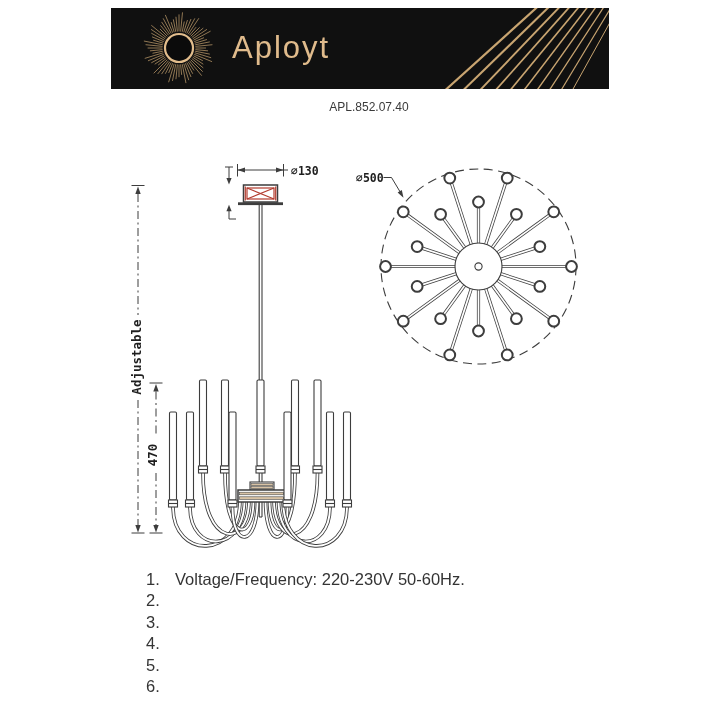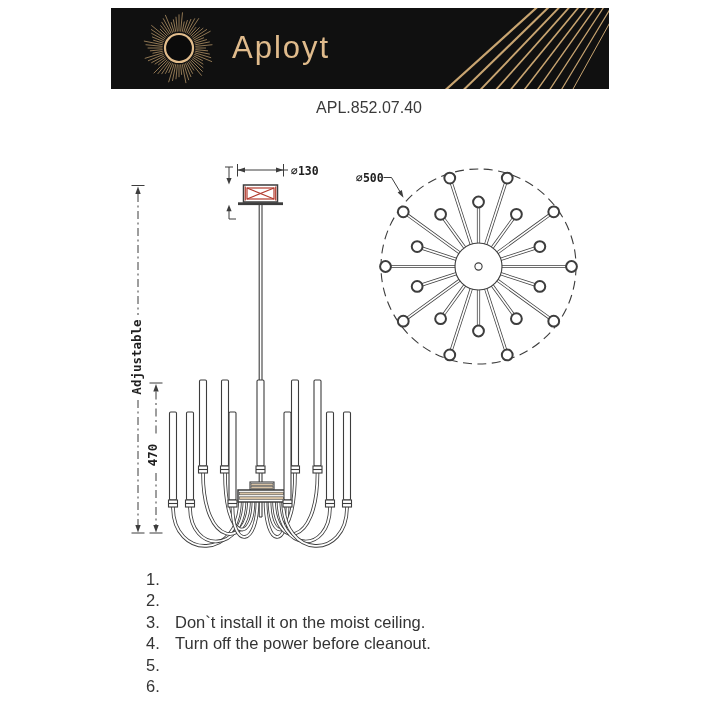--- a/index.html
+++ b/index.html
@@ -12,21 +12,21 @@
   
   .banner{position:absolute;left:111px;top:8px;width:498px;height:81px;
           background:var(--banner-bg);overflow:hidden;}
   .banner svg{position:absolute;left:0;top:0;}
   .brand{position:absolute;left:121px;top:50%;transform:translateY(-54%);
          color:var(--gold-bright);font-size:31px;letter-spacing:2px;font-weight:normal;}
   
   .title-block{position:absolute;left:0;top:97px;width:720px;text-align:center;
                color:var(--text);}
   .title-block .t1{font-size:17.5px;line-height:21px;}
-  .title-block .t2{font-size:16px;line-height:21px;padding-left:18px;}
+  .title-block .t2{font-size:12px;line-height:21px;padding-left:18px;}
   
   svg.drawing{position:absolute;left:0;top:0;width:720px;height:720px;}
   .ln{stroke:var(--line);fill:none;stroke-width:1.1;}
   .f{fill:#ffffff;}
   .thick{stroke-width:1.5;}
   .bulb{fill:#ffffff;stroke:var(--line);stroke-width:2;}
   .armO{stroke:var(--line);stroke-width:3.6;fill:none;}
   .armI{stroke:#ffffff;stroke-width:1.9;fill:none;}
   .spokeO{stroke:var(--line);stroke-width:3.2;}
   .spokeI{stroke:#ffffff;stroke-width:1.7;}
@@ -336,31 +336,30 @@
         <line class="dim" x1="383.5" y1="177.5" x2="391.5" y2="177.5"></line>
         <line class="dim" x1="391.5" y1="177.5" x2="400.5" y2="192.5"></line>
         <polygon class="dimArrow" points="403.5,197.8 397.6,192.6 401.8,190.1"></polygon>
       </g>
     </g>
   </svg>
 
   <div class="instructions">
     <div class="item">
       <span class="num">1.</span>
+      <span class="txt">Voltage/Frequency: 220-230V 50-60Hz.</span>
     </div>
     <div class="item">
       <span class="num">2.</span>
     </div>
     <div class="item">
       <span class="num">3.</span>
-      <span class="txt">Don`t install it on the moist ceiling.</span>
     </div>
     <div class="item">
       <span class="num">4.</span>
-      <span class="txt">Turn off the power before cleanout.</span>
     </div>
     <div class="item">
       <span class="num">5.</span>
     </div>
     <div class="item">
       <span class="num">6.</span>
     </div>
   </div>
 </div>
 

